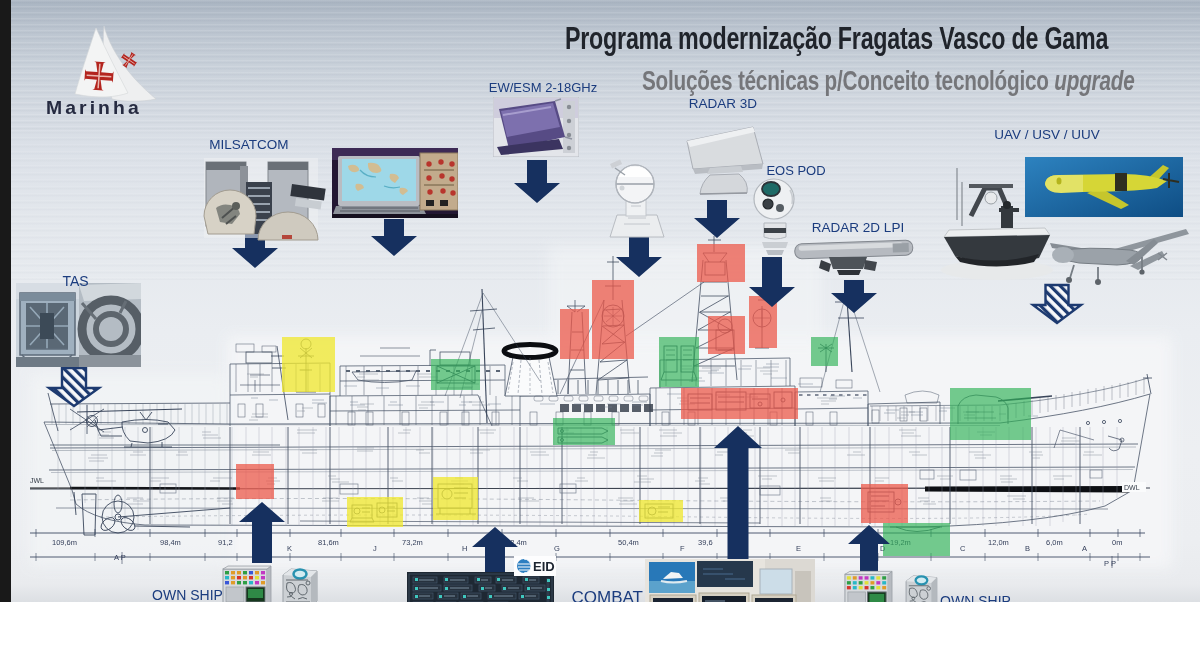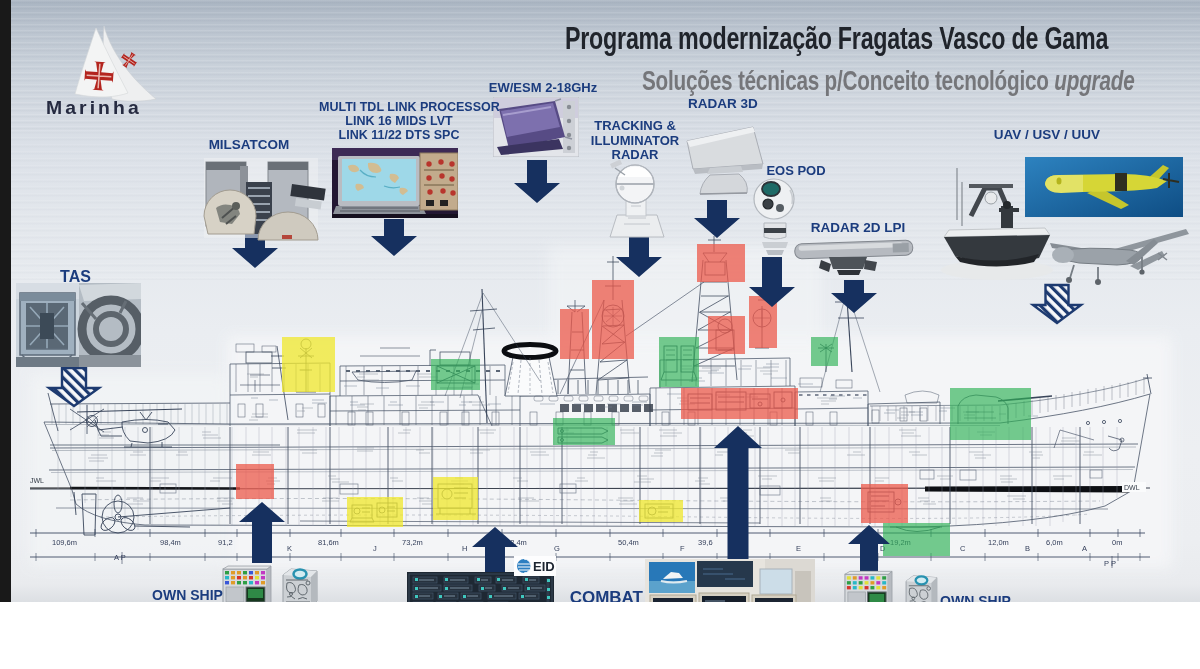--- a/index.html
+++ b/index.html
@@ -1,21 +1,21 @@
 <!DOCTYPE html>
 <html><head><meta charset="utf-8"><style>
 html,body{margin:0;padding:0}
 #page{position:relative;width:1200px;height:602px;overflow:hidden;
  font-family:"Liberation Sans",sans-serif;
  background:linear-gradient(180deg,#aab5c2 0%,#bcc5d0 5%,#c9d1da 11%,#d4dae2 18%,#dde2e9 26%,#e4e8ed 38%,#eaedf1 55%,#edeff2 75%,#ecEEf1 90%,#e9ebee 97%,#dcdfe3 100%)}
 .streaks1{position:absolute;left:0;top:0;width:1200px;height:130px;
  background:repeating-linear-gradient(180deg,rgba(255,255,255,.11) 0 1px,rgba(110,122,140,.06) 2px 3px,rgba(255,255,255,.0) 4px 6px)}
 .streaks2{position:absolute;left:0;top:130px;width:1200px;height:150px;
  background:repeating-linear-gradient(180deg,rgba(255,255,255,.08) 0 1px,rgba(110,122,140,.035) 2px 3px,rgba(255,255,255,.0) 4px 7px)}
-.lbl{position:absolute;color:#1b3c7e;font-weight:bold;text-align:center;line-height:1.12;white-space:nowrap}
+.lbl{position:absolute;color:#1b3c7e;font-weight:normal;text-align:center;line-height:1.12;white-space:nowrap}
 .abs{position:absolute}
 #title{position:absolute;left:565px;top:21px;width:720px;color:#20242b;font-weight:bold;font-size:31px;letter-spacing:-.3px;white-space:nowrap;transform:scaleX(.75);transform-origin:0 0}
 #subtitle{position:absolute;left:642px;top:65px;width:660px;color:#75767a;font-weight:bold;font-size:28px;letter-spacing:-.3px;white-space:nowrap;transform:scaleX(.74);transform-origin:0 0}
 </style></head><body>
 <div id="page">
 
 <div class="streaks1"></div>
 
 <div class="streaks2"></div>
 
@@ -864,35 +864,33 @@
 <g transform="rotate(-6 150 70)">
         <rect x="138" y="52" width="22" height="36" fill="#17191d" stroke="#3a3d42" stroke-width="1.2"></rect>
         <rect x="141" y="56" width="16" height="22" fill="#2a3d52"></rect>
       </g>
 <path d="M108,88 q8,-4 16,0 l-2,5 h-12 Z" fill="#2a2d31"></path>
 <circle cx="100" cy="80" r="3" fill="#333"></circle>
 </svg>
 
 <div class="lbl" style="left:189px;top:137px;width:120px;font-size:13.5px">MILSATCOM</div>
 
-<div class="lbl" style="left:319px;top:100px;width:160px;font-size:12.5px">MULTI TDL LINK PROCESSOR<br>LINK 16 MIDS LVT<br>LINK 11/22 DTS SPC</div>
 
 <div class="lbl" style="left:483px;top:81px;width:120px;font-size:13px">EW/ESM 2-18GHz</div>
 
-<div class="lbl" style="left:575px;top:119px;width:120px;font-size:13px">TRACKING &amp;<br>ILLUMINATOR<br>RADAR</div>
 
 <div class="lbl" style="left:678px;top:96px;width:90px;font-size:13.5px">RADAR 3D</div>
 
 <div class="lbl" style="left:761px;top:164px;width:70px;font-size:13px">EOS POD</div>
 
 <div class="lbl" style="left:808px;top:220px;width:100px;font-size:13.5px">RADAR 2D LPI</div>
 
 <div class="lbl" style="left:991px;top:127px;width:112px;font-size:13.5px">UAV / USV / UUV</div>
 
-<div class="lbl" style="left:48px;top:268px;width:55px;font-size:16px">TAS</div>
+<div class="lbl" style="left:48px;top:274px;width:55px;font-size:14px">TAS</div>
 
 <div class="lbl" style="left:140px;top:588px;width:95px;font-size:14px">OWN SHIP<br>DATA</div>
 
 <div class="lbl" style="left:358px;top:600px;width:62px;font-size:15px">ICCS</div>
 
 <div class="lbl" style="left:548px;top:588px;width:95px;font-size:17px;text-align:right">COMBAT<br>MANAGEMENT<br>SYSTEM</div>
 
 <div class="lbl" style="left:928px;top:594px;width:95px;font-size:14px">OWN SHIP<br>DATA</div>
 </div>
 </body></html>

